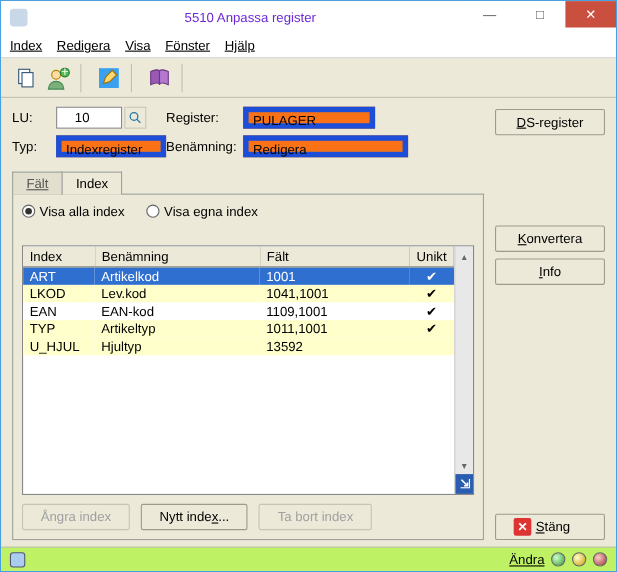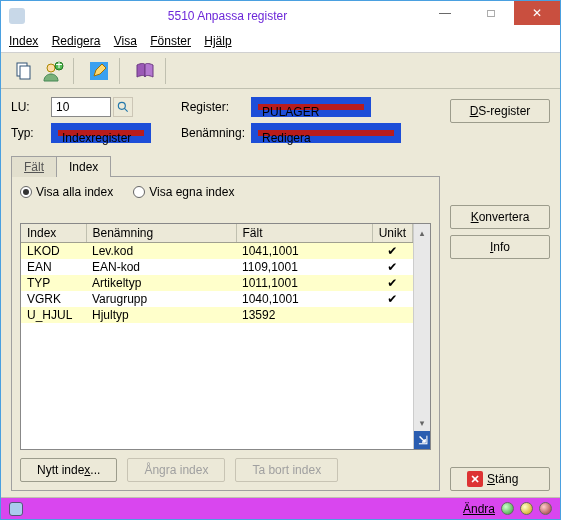--- a/index.html
+++ b/index.html
@@ -16,22 +16,22 @@
   .menuitem .ul { text-decoration: underline; }
   .toolbar { height: 36px; background: #ece9d8; padding: 4px 8px; display:flex; align-items:center; gap:2px; border-bottom:1px solid #c0c0b0;}
   .toolbtn { width:28px; height:28px; display:flex; align-items:center; justify-content:center; border-radius:3px; }
   .toolbtn svg { width:24px; height:24px; }
   .toolsep { width:6px; height:26px; border-left:1px solid #c0c0b0; margin:0 4px; }
   .body { flex:1; display:flex; padding: 8px 10px 6px 10px; gap: 10px; }
   .leftpane { flex:1; display:flex; flex-direction:column; }
   .formrow { display:flex; align-items:center; margin-bottom:6px; }
   .formlabel { width:40px; }
   .formlabel2 { width:70px; }
-  .textinput { height:20px; border:1px solid #888; background:#fff; padding:1px 4px; }
-  .readonly { height:20px; border:7px solid #1d4ed8; background:#b91c1c; padding:1px 4px; }
+  .textinput { height:20px; border:1px solid #888; background:#fff; padding:1px 16px; }
+  .readonly { height:20px; border:5px solid #1d4ed8; background:#f97316; padding:1px 4px; }
   .magbtn { width:20px; height:20px; display:inline-flex; align-items:center; justify-content:center; margin-left:2px; background:#ece9d8; border:1px solid #ccc6b6;}
   .tabs { display:flex; margin-top:6px; }
   .tab { padding:3px 12px 3px 12px; border:1px solid #a0a0a0; border-bottom:none; background:#ece9d8; position:relative; top:1px; margin-right:-1px;}
   .tab.inactive { background:#e2dfce; color:#555;}
   .tab.active { background:#ece9d8; z-index:2;}
   .tab .ul { text-decoration:underline; }
   .tabpanel { border:1px solid #a0a0a0; background:#ece9d8; padding:8px; flex:1; display:flex; flex-direction:column;}
   .radios { display:flex; gap:20px; margin-bottom:24px; align-items:center;}
   .radio { display:flex; align-items:center; gap:4px;}
   .radio .dot { width:12px; height:12px; border:1px solid #666; border-radius:50%; display:inline-flex; align-items:center; justify-content:center; background:#fff;}
@@ -47,21 +47,21 @@
   .check { color:#000; text-align:center; }
   .scrolltrack { width:17px; background:#e8e8e8; display:flex; flex-direction:column; border-left:1px solid #ccc;}
   .scrolltrack .arrow { height:17px; display:flex; align-items:center; justify-content:center; color:#666; font-size:9px;}
   .scrolltrack .space { flex:1;}
   .scrollcorner { height:18px; width:18px; background:#2a5db0; display:flex; align-items:center; justify-content:center; color:#fff; font-weight:bold; font-size:11px;}
   .btnrow { display:flex; margin-top:8px; gap:10px; }
   .btn { height:24px; padding:0 16px; background:#ece9d8; border:1px solid #9c9c8c; border-radius:2px; display:inline-flex; align-items:center; justify-content:center;}
   .btn .ul { text-decoration:underline;}
   .btn.disabled { color:#a0a0a0; border-color:#c8c4b4;}
   .rightpane { width:100px; display:flex; flex-direction:column; gap:6px; padding-top:2px;}
-  .statusbar { height:22px; border-top:1px solid #c0c0b0; background:#d946ef; display:flex; align-items:center; padding:0 8px; gap:6px;text-decoration:underline;}
+  .statusbar { height:22px; border-top:1px solid #c0c0b0; background:#bef264; display:flex; align-items:center; padding:0 8px; gap:6px;text-decoration:underline;}
   .statusbar .spacer { flex:1;}
   .led { width:13px; height:13px; border-radius:50%; border:1px solid #666; display:inline-block;}
   .led.g{background:radial-gradient(circle at 35% 35%, #cfc, #393);}
   .led.y{background:radial-gradient(circle at 35% 35%, #ffc, #c90);}
   .led.r{background:radial-gradient(circle at 35% 35%, #fcc, #933);}
   .closeicon { width:16px; height:16px; background:#d33; display:inline-flex; align-items:center; justify-content:center; color:#fff; font-weight:bold; border-radius:2px; margin-right:4px; font-size:11px;}
   .lockicon{width:14px;height:14px;border:1px solid #557; border-radius:3px; background:#aaccee;}
 </style>
 </head>
 <body>
@@ -113,21 +113,21 @@
         <svg viewBox="0 0 24 24">
           <path d="M4 6c4-2 8-2 8 0v12c0-2-4-2-8 0z" fill="#9b59b6" stroke="#6b3980"></path>
           <path d="M20 6c-4-2-8-2-8 0v12c0-2 4-2 8 0z" fill="#b478d0" stroke="#6b3980"></path>
         </svg>
       </div>
     <div class="toolsep"></div>
   </div>
 
   <div class="body">
     <div class="leftpane">
-      <div style="display:flex; gap:30px;align-items:flex-end;">
+      <div style="display:flex; align-items:flex-end;">
         <div>
           <div class="formrow">
             <span class="formlabel">LU:</span>
             <input class="textinput" style="width: 60px;" value="10">
             <span class="magbtn">
                 <svg width="14" height="14" viewBox="0 0 24 24">
                   <circle cx="10" cy="10" r="6" fill="none" stroke="#27a" stroke-width="2"></circle>
                   <line x1="14" y1="14" x2="20" y2="20" stroke="#27a" stroke-width="2"></line>
                 </svg>
               </span>
@@ -170,68 +170,68 @@
           <table>
             <thead>
                   <tr>
               <th style="width:65px">Index</th>
               <th style="width:150px">Benämning</th>
               <th>Fält</th>
               <th style="width:38px;text-align:left">Unikt</th>
             </tr>
                 </thead>
             <tbody id="grid-body">
+                  <tr class="sel">
+                    <td>ART</td>
+                    <td>Artikelkod</td>
+                    <td>1001</td>
+                    <td class="check" style="text-align:center">✔</td>
+                  </tr>
                   <tr class="yel">
                     <td>LKOD</td>
                     <td>Lev.kod</td>
                     <td>1041,1001</td>
                     <td class="check" style="text-align:center">✔</td>
                   </tr>
                   <tr class="alt">
                     <td>EAN</td>
                     <td>EAN-kod</td>
                     <td>1109,1001</td>
                     <td class="check" style="text-align:center">✔</td>
                   </tr>
                   <tr class="yel">
                     <td>TYP</td>
                     <td>Artikeltyp</td>
                     <td>1011,1001</td>
-                    <td class="check" style="text-align:center">✔</td>
-                  </tr>
-                  <tr class="alt">
-                    <td>VGRK</td>
-                    <td>Varugrupp</td>
-                    <td>1040,1001</td>
                     <td class="check" style="text-align:center">✔</td>
                   </tr>
                   <tr class="yel">
                     <td>U_HJUL</td>
                     <td>Hjultyp</td>
                     <td>13592</td>
                     <td class="check" style="text-align:center"></td>
                   </tr>
                 </tbody>
           </table>
           </div>
           <div class="scrolltrack">
             <div class="arrow">▴</div>
             <div class="space"></div>
             <div class="arrow">▾</div>
             <div class="scrollcorner">⇲</div>
           </div>
         </div>
 
         <div class="btnrow">
+          <span class="btn disabled">Ångra index</span>
           <span class="btn">
               <span>Nytt inde</span>
               <span class="ul">x</span>
               <span>...</span>
             </span>
-          <span class="btn disabled">Ångra index</span>
           <span class="btn disabled">Ta bort index</span>
         </div>
       </div>
     </div>
 
     <div class="rightpane">
       <span class="btn" style="width:100%">
           <span class="ul">D</span>
           <span>S-register</span>
         </span>

